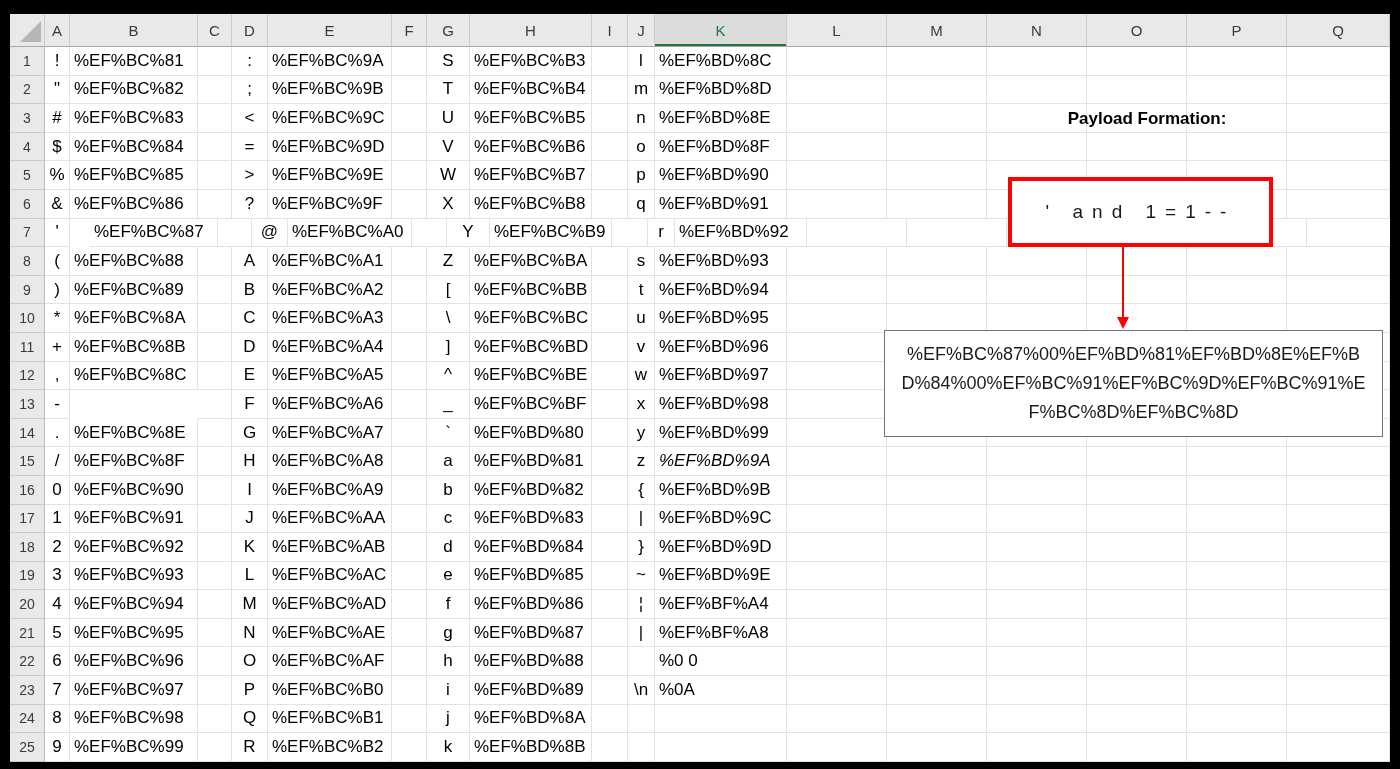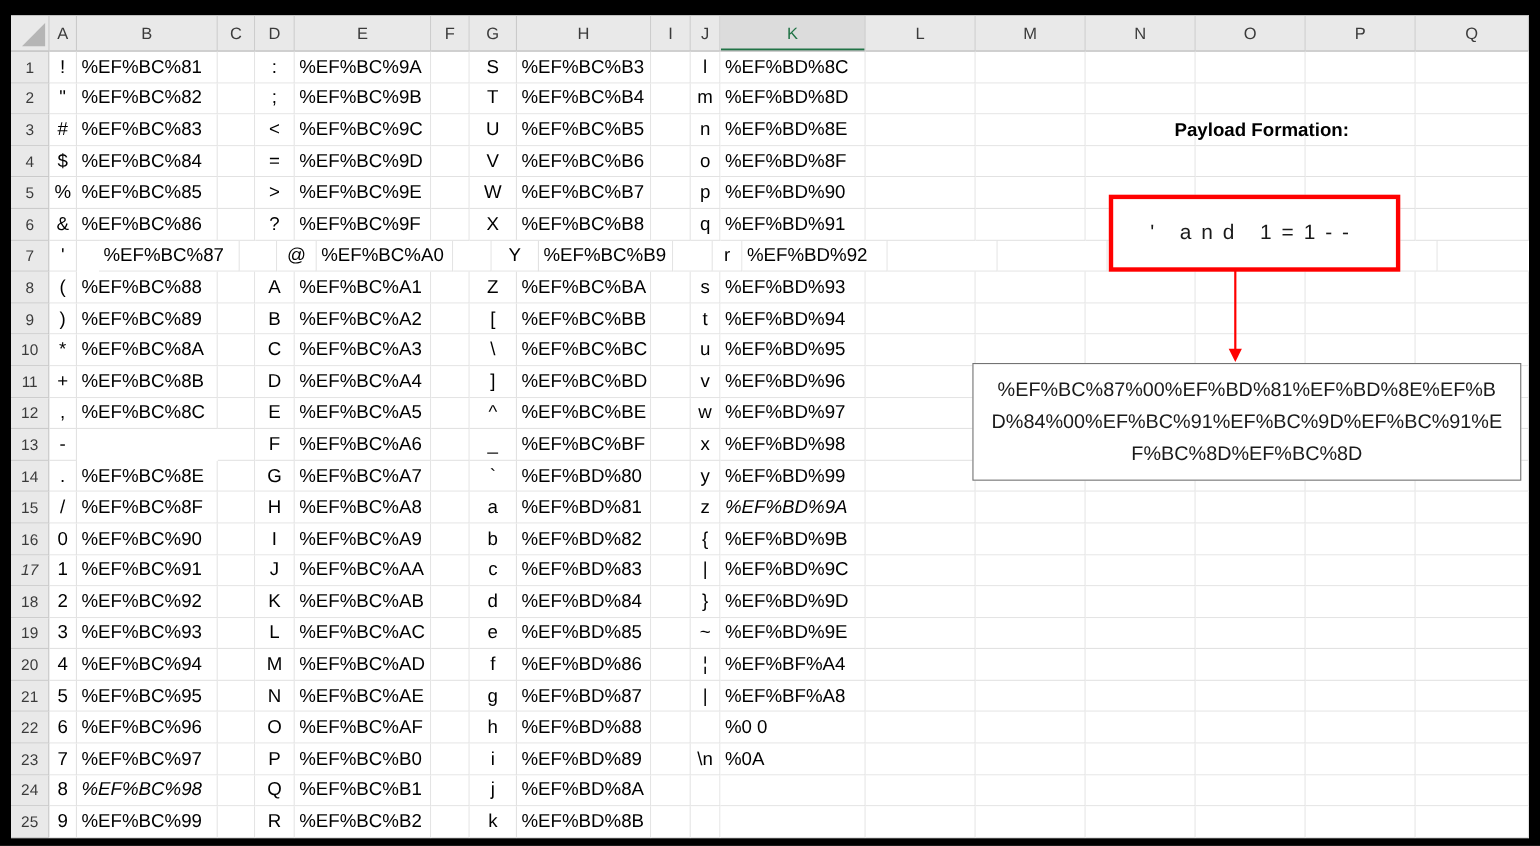--- a/index.html
+++ b/index.html
@@ -445,21 +445,21 @@
         <div class="cell char" style="width: 27px;">{</div>
         <div class="cell code" style="width: 132px;">%EF%BD%9B</div>
         <div class="cell blank" style="width: 100px;"></div>
         <div class="cell blank" style="width: 100px;"></div>
         <div class="cell blank" style="width: 100px;"></div>
         <div class="cell blank" style="width: 100px;"></div>
         <div class="cell blank" style="width: 100px;"></div>
         <div class="cell blank" style="width: 103px;"></div>
       </div>
       <div class="row">
-        <div class="cell rownum" style="width: 35px; font-style: italic;">17</div>
+        <div class="cell rownum" style="width: 35px;">17</div>
         <div class="cell char" style="width: 25px;">1</div>
         <div class="cell code" style="width: 128px;">%EF%BC%91</div>
         <div class="cell blank" style="width: 34px;"></div>
         <div class="cell char" style="width: 36px;">J</div>
         <div class="cell code" style="width: 124px;">%EF%BC%AA</div>
         <div class="cell blank" style="width: 35px;"></div>
         <div class="cell char" style="width: 43px;">c</div>
         <div class="cell code" style="width: 122px;">%EF%BD%83</div>
         <div class="cell blank" style="width: 36px;"></div>
         <div class="cell char" style="width: 27px;">|</div>
@@ -587,21 +587,21 @@
         <div class="cell blank" style="width: 100px;"></div>
         <div class="cell blank" style="width: 100px;"></div>
         <div class="cell blank" style="width: 100px;"></div>
         <div class="cell blank" style="width: 100px;"></div>
         <div class="cell blank" style="width: 100px;"></div>
         <div class="cell blank" style="width: 103px;"></div>
       </div>
       <div class="row">
         <div class="cell rownum" style="width: 35px;">24</div>
         <div class="cell char" style="width: 25px;">8</div>
-        <div class="cell code" style="width: 128px; font-style: italic;">%EF%BC%98</div>
+        <div class="cell code" style="width: 128px;">%EF%BC%98</div>
         <div class="cell blank" style="width: 34px;"></div>
         <div class="cell char" style="width: 36px;">Q</div>
         <div class="cell code" style="width: 124px;">%EF%BC%B1</div>
         <div class="cell blank" style="width: 35px;"></div>
         <div class="cell char" style="width: 43px;">j</div>
         <div class="cell code" style="width: 122px;">%EF%BD%8A</div>
         <div class="cell blank" style="width: 36px;"></div>
         <div class="cell char" style="width: 27px;"></div>
         <div class="cell code" style="width: 132px;"></div>
         <div class="cell blank" style="width: 100px;"></div>

